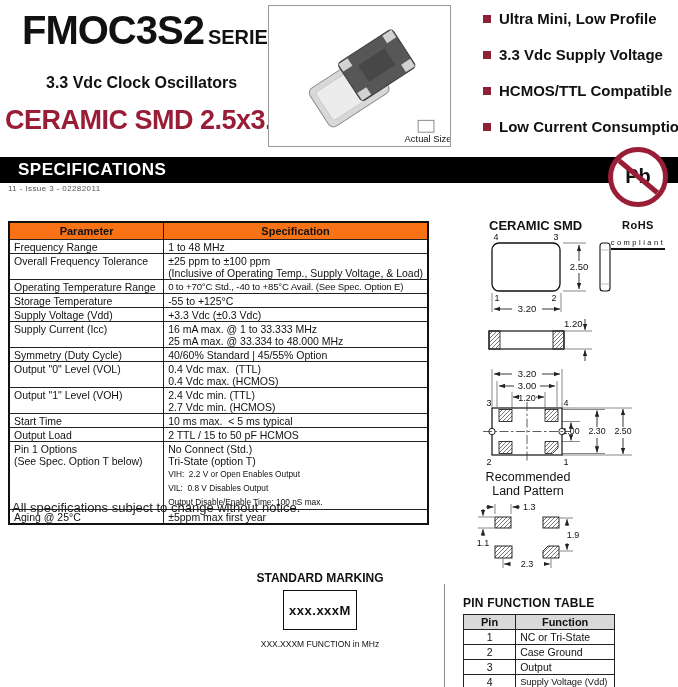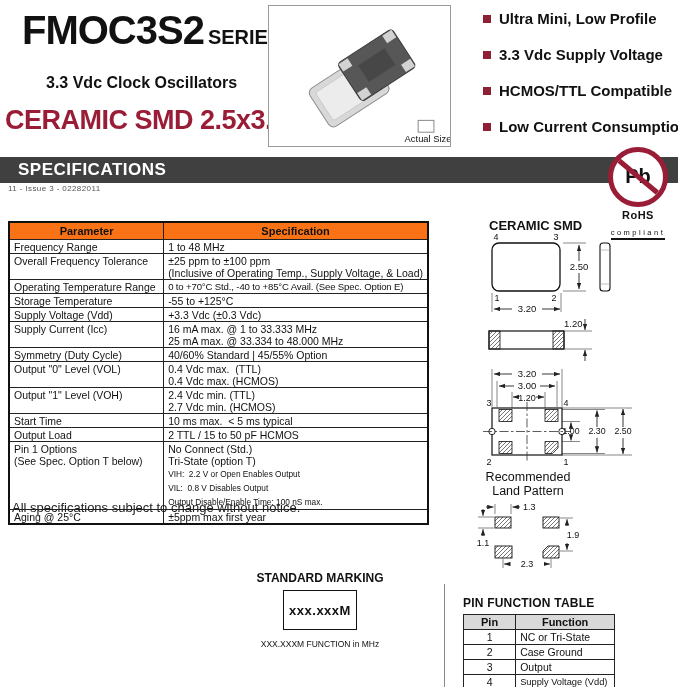--- a/index.html
+++ b/index.html
@@ -15,31 +15,31 @@
   .product-line{left:5px;top:105px;font-size:27px;font-weight:bold;color:#9a1d37;letter-spacing:-0.5px}
 
   .photo-box{left:268px;top:5px;width:181px;height:140px;border:1px solid #9a9a9a;background:#fff}
 
   .features{left:483px;top:10px;width:195px}
   .feature{display:flex;align-items:flex-start;margin-bottom:19px}
   .feature .sq{width:8px;height:8px;background:#8e2036;margin:5px 8px 0 0;flex:none}
   .feature .lbl{font-size:15px;font-weight:bold;white-space:nowrap}
 
   
-  .spec-bar{left:0;top:157px;width:678px;height:26px;background:#404040;color:#fff;
+  .spec-bar{left:0;top:157px;width:678px;height:26px;background:#000000;color:#fff;
             font-size:17px;font-weight:bold;line-height:26px;padding-left:18px;box-sizing:border-box;letter-spacing:0.5px}
   .issue{left:8px;top:184px;font-size:8px;color:#555;letter-spacing:0.4px}
 
   
   .pb{left:604px;top:147px;width:68px;text-align:center;z-index:5}
   .pb-circle{width:50px;height:50px;border:5px solid #9a1d37;border-radius:50%;margin:0 auto;
              position:relative;background:#fff;overflow:hidden}
   .pb-sym{font-size:20px;font-weight:bold;line-height:48px}
   .pb-slash{position:absolute;top:22px;left:-5px;width:60px;height:5px;background:#9a1d37;transform:rotate(40deg)}
-  .pb-rohs{font-weight:bold;font-size:11px;margin-top:2px;letter-spacing:0.5px}
+  .pb-rohs{font-weight:bold;font-size:11px;margin-top:12px;letter-spacing:0.5px}
   .pb-comp{font-size:7.5px;letter-spacing:2.5px;border-bottom:2px solid #111;padding-bottom:1px;display:inline-block}
 
   
   table.spec{position:absolute;left:8px;top:221px;width:421px;border-collapse:collapse;border:2px solid #111}
   .spec th{background:#f97316;border:1px solid #222;font-size:11px;font-weight:bold;padding:2px 4px}
   .spec td{border:1px solid #222;font-size:10.5px;padding:0.5px 4px;vertical-align:top}
   .spec td div{line-height:12px;white-space:pre}
   .spec td div.fit{font-size:9.6px;letter-spacing:-0.15px}
   .spec td div.sub{font-size:8.3px;line-height:14px}
   .footnote{left:12px;top:500px;font-size:13px;color:#222}

